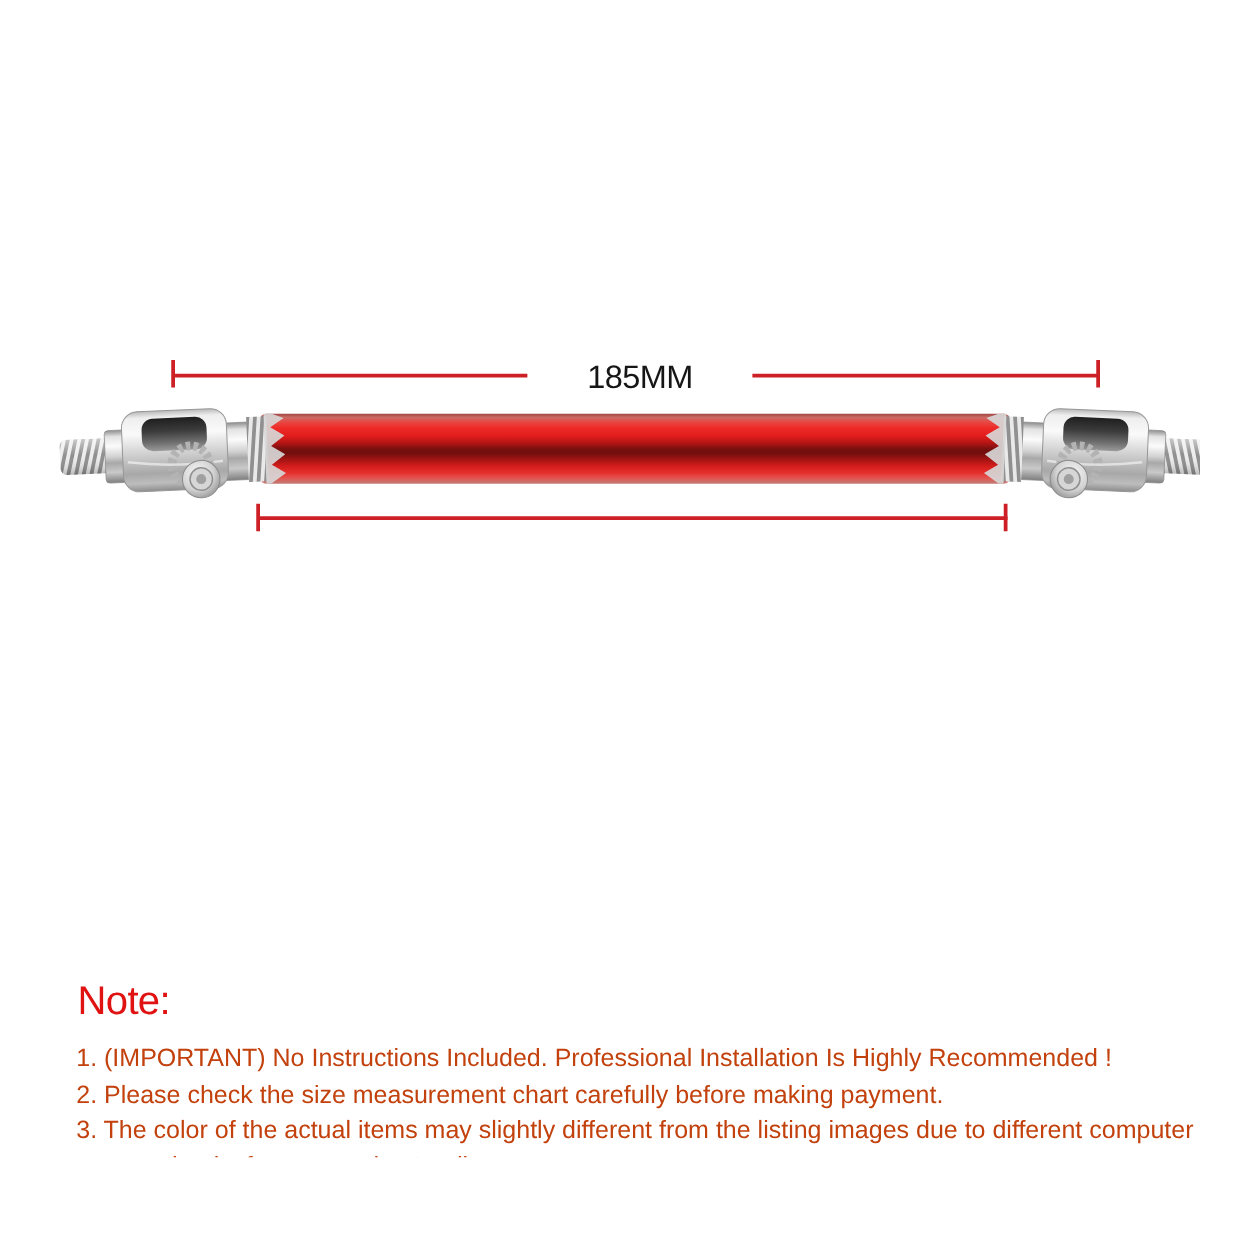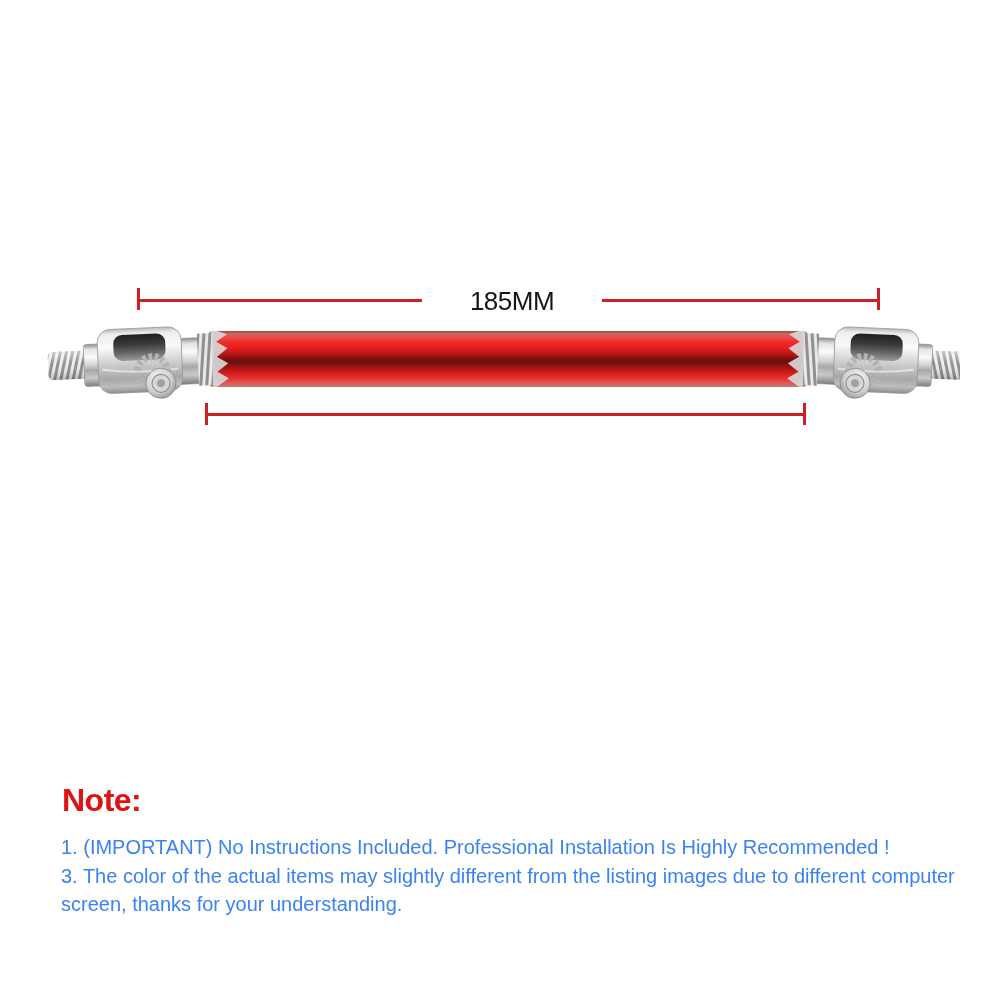--- a/index.html
+++ b/index.html
@@ -18,26 +18,26 @@
   .dim-label{
     position:absolute;transform:translate(-50%,-50%);background:#ffffff;
     font-size:26px;line-height:30px;letter-spacing:-0.5px;color:#161616;white-space:nowrap;
   }
   #dimTopLabel{left:512px;top:301px;padding:0 48px;}
   #dimBotLabel{left:505px;top:415px;padding:0 34px;}
   
   #productArt{position:absolute;left:40px;top:312px;width:920px;height:100px;}
   
   .note-heading{
-    position:absolute;left:62px;top:783px;font-size:32px;font-weight:bold;
+    position:absolute;left:62px;top:783px;font-size:32px;font-weight:normal;
     letter-spacing:-0.5px;color:#e01212;line-height:34px;
   }
   .notes{
     position:absolute;left:61px;top:833px;width:900px;
-    font-size:20px;line-height:28.5px;color:#3b82f6;
+    font-size:20px;line-height:28.5px;color:#c2410c;
   }
   .note-item{margin:0;}
 </style>
 </head>
 <body>
 
 <div class="canvas">
 
   <div class="dim-tick" id="dimTopTickL"></div>
   <div class="dim-line" id="dimTopLine"></div>
@@ -135,16 +135,17 @@
     <use href="#endAsm" transform="translate(936 0) scale(-1 1) rotate(-2.5 150 48)"></use>
   </svg>
 
   <div class="dim-tick" id="dimBotTickL"></div>
   <div class="dim-line" id="dimBotLine"></div>
   <div class="dim-tick" id="dimBotTickR"></div>
 
   <div class="note-heading">Note:</div>
   <div class="notes">
     <p class="note-item">1. (IMPORTANT) No Instructions Included. Professional Installation Is Highly Recommended !</p>
+    <p class="note-item">2. Please check the size measurement chart carefully before making payment.</p>
     <p class="note-item">3. The color of the actual items may slightly different from the listing images due to different computer screen, thanks for your understanding.</p>
   </div>
 
 </div>
 
 </body></html>

